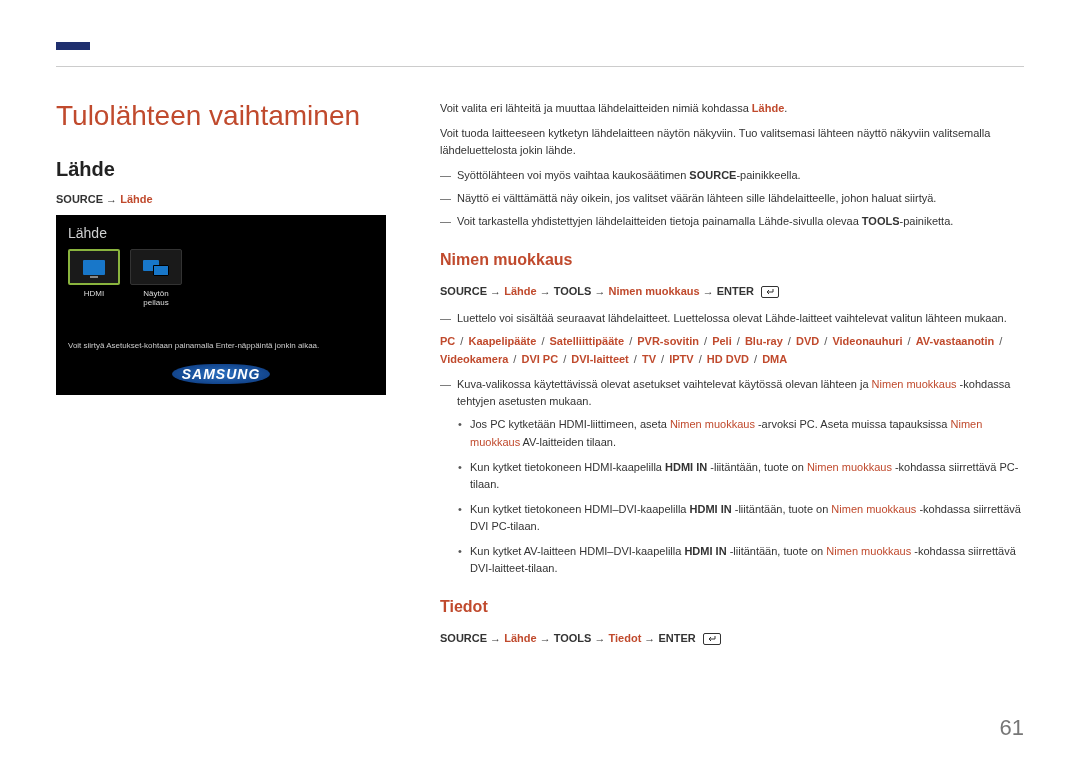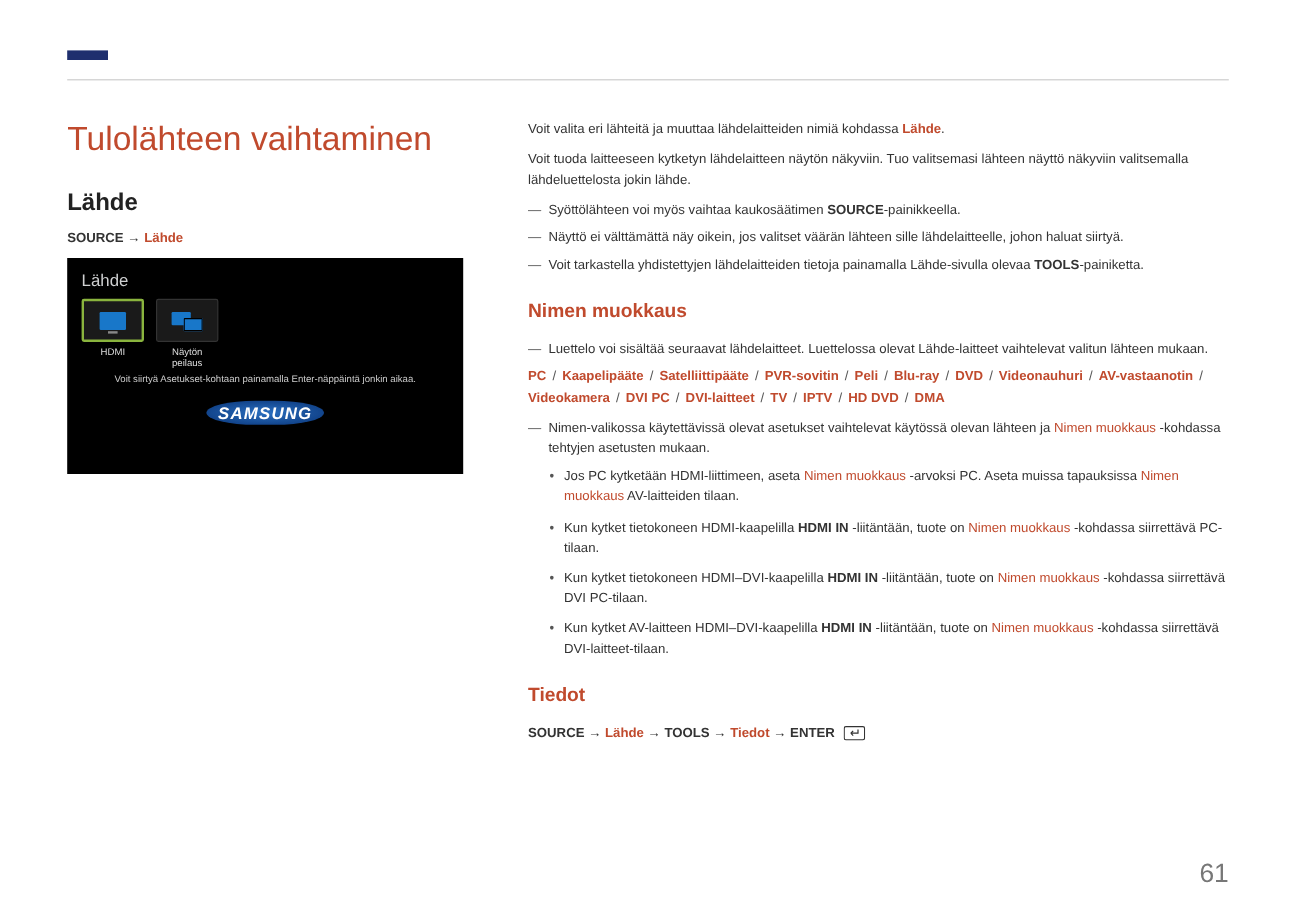--- a/index.html
+++ b/index.html
@@ -35,21 +35,21 @@
   .iconbox {
     width: 52px; height: 36px; background: #1a1a1a; border: 1px solid #333; border-radius: 2px;
     display: flex; align-items: center; justify-content: center;
   }
   .src-card .lbl { font-size: 8px; color: #ddd; margin-top: 4px; }
   .screen-ill { width: 22px; height: 15px; background: #1877c9; border-radius: 1px; position: relative; }
   .screen-ill::after { content:""; position:absolute; left:50%; transform:translateX(-50%); bottom:-3px; width:8px; height:2px; background:#888; }
   .mirror-ill { width: 26px; height: 18px; position: relative; }
   .mirror-ill::before { content:""; position:absolute; left:0; top:2px; width:16px; height:11px; background:#1877c9; border-radius:1px; }
   .mirror-ill::after  { content:""; position:absolute; right:0; bottom:0; width:16px; height:11px; background:#1877c9; border-radius:1px; box-shadow: 0 0 0 1px #000 inset; }
-  .screenshot .hint { font-size: 8px; color: #ccc; text-align: center; margin-top: 4px; }
+  .screenshot .hint { font-size: 8px; color: #ccc; margin-top: 34px; }
   .samsung-logo {
     text-align: center; margin-top: 14px; font-weight: 700; font-style: italic;
     letter-spacing: 1px; font-size: 14px; color: #1b5fb0;
   }
   .samsung-oval { display:inline-block; padding:2px 10px; border-radius: 50%/60%; background: radial-gradient(ellipse at center, #2a6fc0 0%, #0f3f85 80%); color:#fff; }
 
   .caption { font-size: 10px; color: #888; margin-top: 30px; }
   .caption .dash { margin-right: 4px; }
 
   .para { margin-bottom: 8px; }
@@ -127,35 +127,42 @@
         <span class="txt">Näyttö ei välttämättä näy oikein, jos valitset väärän lähteen sille lähdelaitteelle, johon haluat siirtyä.</span>
       </div>
       <div class="noteline">
         <span class="dash">―</span>
         <span class="txt">
           <span>Voit tarkastella yhdistettyjen lähdelaitteiden tietoja painamalla </span><span class="boldred">Lähde</span><span>-sivulla olevaa </span><b>TOOLS</b><span>-painiketta.</span>
         </span>
       </div>
 
       <h3 class="mini">Nimen muokkaus</h3>
+      <div class="path">
+        <span>SOURCE → </span><span class="red">Lähde</span><span> → TOOLS → </span><span class="red">Nimen muokkaus</span><span> → ENTER</span>
+        <svg class="enter-icon" width="18" height="12" viewBox="0 0 18 12">
+            <rect x="0.5" y="0.5" width="17" height="11" rx="1.5" fill="none" stroke="#333"></rect>
+            <path d="M12 3 v3 H6 M6 6 l2 -2 M6 6 l2 2" fill="none" stroke="#333" stroke-width="1"></path>
+          </svg>
+      </div>
 
 
       <div class="noteline">
         <span class="dash">―</span>
         <span class="txt">
           <span>Luettelo voi sisältää seuraavat lähdelaitteet. Luettelossa olevat </span><span class="boldred">Lähde</span><span>-laitteet vaihtelevat valitun lähteen mukaan.</span>
         </span>
       </div>
 
       <div class="device-list" id="device-list"><span>PC</span><span class="sep"> / </span><span>Kaapelipääte</span><span class="sep"> / </span><span>Satelliittipääte</span><span class="sep"> / </span><span>PVR-sovitin</span><span class="sep"> / </span><span>Peli</span><span class="sep"> / </span><span>Blu-ray</span><span class="sep"> / </span><span>DVD</span><span class="sep"> / </span><span>Videonauhuri</span><span class="sep"> / </span><span>AV-vastaanotin</span><span class="sep"> / </span><span>Videokamera</span><span class="sep"> / </span><span>DVI PC</span><span class="sep"> / </span><span>DVI-laitteet</span><span class="sep"> / </span><span>TV</span><span class="sep"> / </span><span>IPTV</span><span class="sep"> / </span><span>HD DVD</span><span class="sep"> / </span><span>DMA</span></div>
 
       <div class="noteline">
         <span class="dash">―</span>
         <span class="txt">
-          <span class="boldred">Nimen</span><span>-valikossa käytettävissä olevat asetukset vaihtelevat käytössä olevan lähteen ja </span><span class="inline-red">Nimen muokkaus</span><span> -kohdassa tehtyjen asetusten mukaan.</span>
+          <span class="boldred">Kuva</span><span>-valikossa käytettävissä olevat asetukset vaihtelevat käytössä olevan lähteen ja </span><span class="inline-red">Nimen muokkaus</span><span> -kohdassa tehtyjen asetusten mukaan.</span>
         </span>
       </div>
 
       <ul class="bullets">
         <li>
           <span>Jos PC kytketään HDMI-liittimeen, aseta </span><span class="inline-red">Nimen muokkaus</span><span> -arvoksi </span><span class="boldred">PC</span><span>. Aseta muissa tapauksissa </span><span class="inline-red">Nimen muokkaus</span><span> AV-laitteiden tilaan.</span>
         </li>
         <li>
           <span>Kun kytket tietokoneen HDMI-kaapelilla </span><b>HDMI IN</b><span> -liitäntään, tuote on </span><span class="inline-red">Nimen muokkaus</span><span> -kohdassa siirrettävä </span><span class="boldred">PC</span><span>-tilaan.</span>
         </li>

